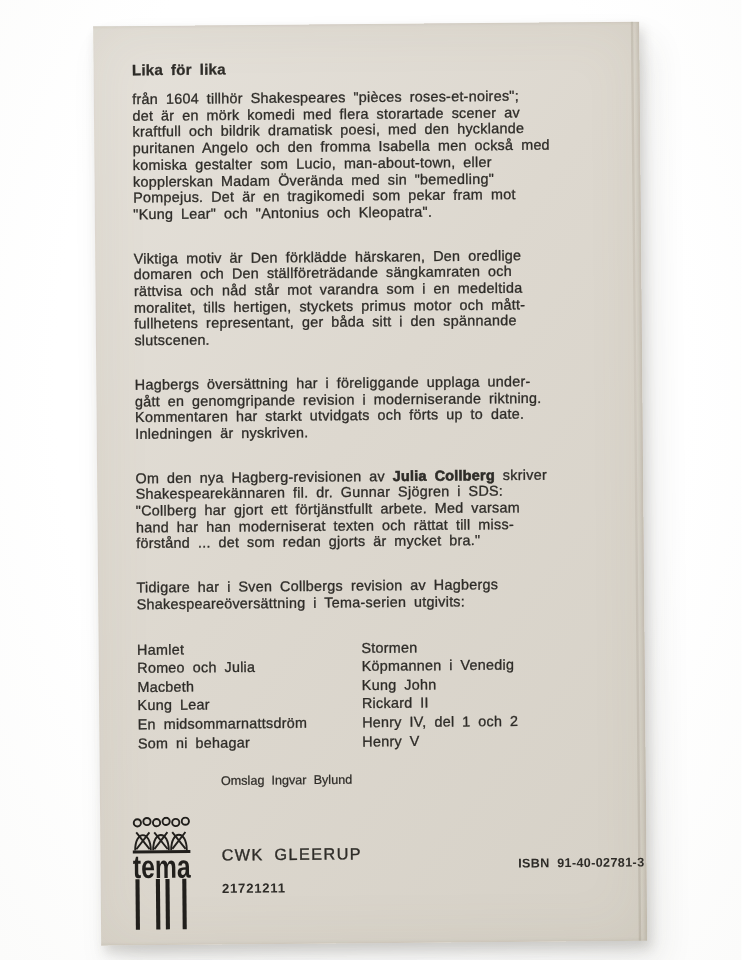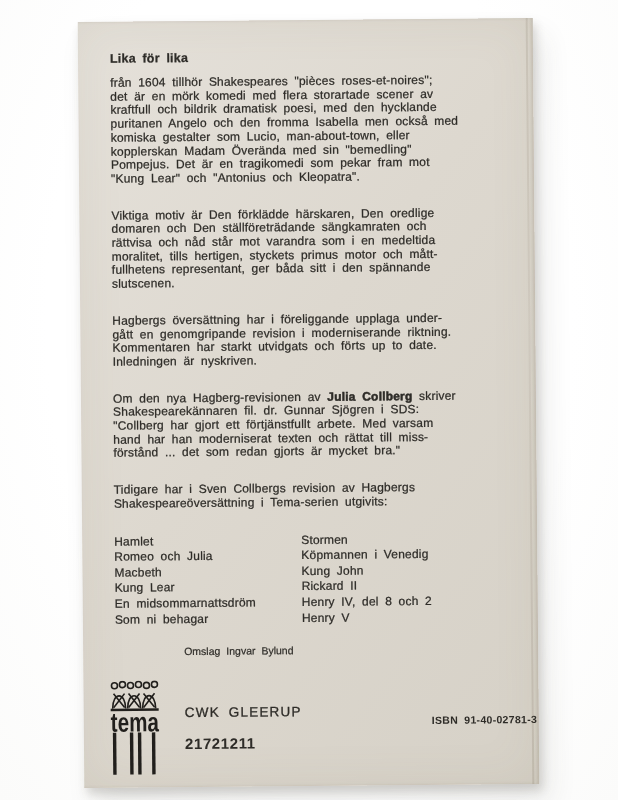--- a/index.html
+++ b/index.html
@@ -87,21 +87,21 @@
     top: 684px;
     font-size: 13.5px;
     letter-spacing: 1.2px;
     word-spacing: 4px;
     -webkit-text-stroke: 0.3px;
   }
   .footer-number {
     position: absolute;
     left: 101px;
     top: 714px;
-    font-size: 15px;
+    font-size: 11px;
     font-weight: 700;
     letter-spacing: 0.6px;
   }
   .footer-isbn {
     position: absolute;
     left: 348px;
     top: 695px;
     font-size: 10.5px;
     font-weight: 700;
     letter-spacing: 0.3px;
@@ -158,21 +158,21 @@
         <div class="list-left">Hamlet
 Romeo och Julia
 Macbeth
 Kung Lear
 En midsommarnattsdröm
 Som ni behagar</div>
         <div class="list-right">Stormen
 Köpmannen i Venedig
 Kung John
 Rickard II
-Henry IV, del 8 och 2
+Henry IV, del 1 och 2
 Henry V</div>
       </div>
     </div>
 
     <svg class="logo" viewBox="0 0 50 98" aria-hidden="true">
       <g stroke="#211f1c" fill="none" stroke-width="1.6">
         <circle cx="5" cy="5" r="3"></circle>
           <circle cx="13" cy="4" r="3"></circle>
           <circle cx="21" cy="5" r="3"></circle>
         <circle cx="29" cy="4" r="3"></circle>

